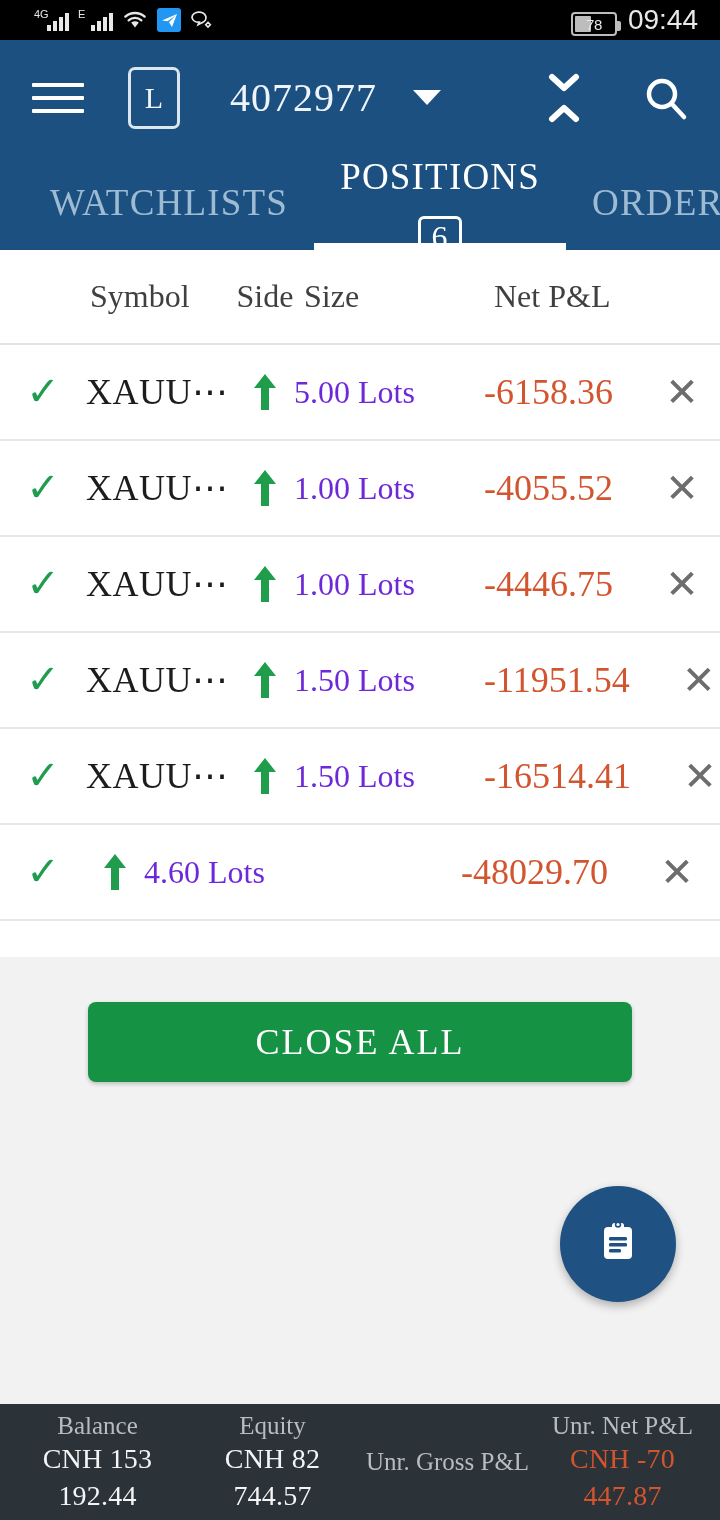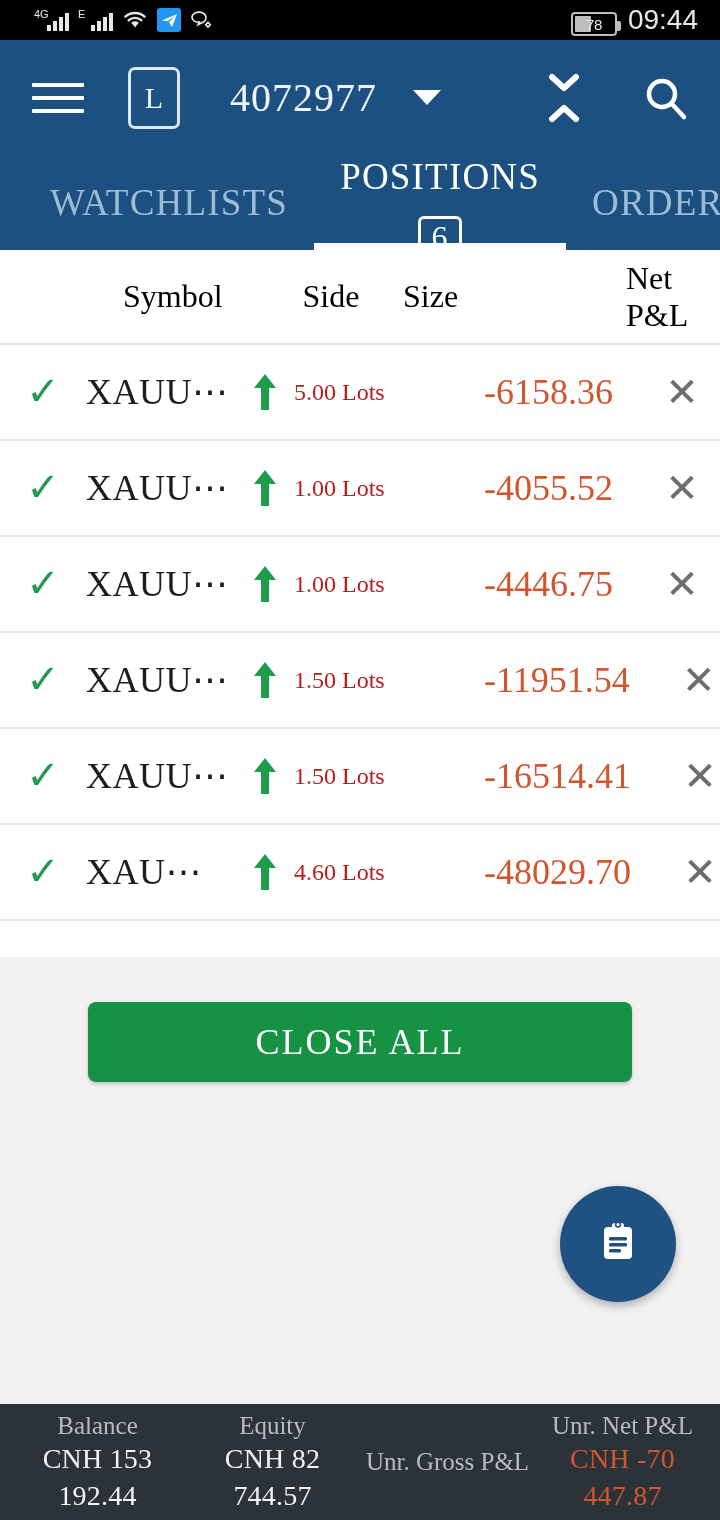--- a/index.html
+++ b/index.html
@@ -110,44 +110,43 @@
     border:3px solid #ffffff;border-radius:6px;
     min-width:44px;height:52px;
     display:flex;align-items:center;justify-content:center;
     font-size:32px;color:#ffffff;padding:0 6px;
   }
 
   
   .content{ background:#ffffff; }
   .thead{
     height:95px;display:flex;align-items:center;
-    color:#000000;font-size:32px;font-family:"Liberation Serif",serif;
+    color:#404040;font-size:32px;font-family:"Liberation Serif",serif;
     border-bottom:2px solid #e3e3e3;
-    gap:33px;
   }
   .col-check{ width:86px; flex:none; display:flex; justify-content:center;}
   .col-sym{ width:150px; flex:none; }
   .col-side{ width:58px; flex:none; display:flex; justify-content:center;}
   .col-size{ width:190px; flex:none; }
   .col-pnl{ flex:1; text-align:right; padding-right:26px;}
   .col-x{ width:86px; flex:none; display:flex; justify-content:center;}
 
   .thead .col-sym{ padding-left:4px; }
   .thead .col-side{ width:58px; }
   .thead .col-size{ padding-left:10px; }
   .thead .col-pnl{ text-align:left; padding-right:0; padding-left:10px;}
 
   .row{
     height:96px;display:flex;align-items:center;
     border-bottom:2px solid #e6e6e6;
     font-family:"Liberation Serif",serif;
   }
   .check{ color:#1f9d4d; font-size:40px; line-height:1; }
   .symbol{ font-size:36px; color:#1c1c1c; letter-spacing:0.5px;}
-  .size{ font-size:24px; color:#b91c1c; }
+  .size{ font-size:32px; color:#6d28d9; }
   .pnl{ font-size:36px; color:#d2552f; }
   .xbtn{ font-size:40px; color:#6d6d6d; font-family:"Liberation Sans",sans-serif; line-height:1;}
 
   
   .lower{
     background:#f2f2f2;
     position:absolute;
     left:0;right:0;
     top:957px;
     bottom:116px;
@@ -382,21 +381,20 @@
     <div class="col-pnl pnl">-16514.41</div>
     <div class="col-x">
       <span class="xbtn">✕</span>
     </div>
   </div>
 
   <div class="row">
     <div class="col-check">
       <span class="check">✓</span>
     </div>
-    <div class="col-sym symbol">XAU⋯</div>
     <div class="col-side">
       <svg width="26" height="40" viewBox="0 0 26 40">
           <path d="M13 2 L24 16 L17 16 L17 38 L9 38 L9 16 L2 16 Z" fill="#1f9d4d"></path>
         </svg>
     </div>
     <div class="col-size size">4.60 Lots</div>
     <div class="col-pnl pnl">-48029.70</div>
     <div class="col-x">
       <span class="xbtn">✕</span>
     </div>

